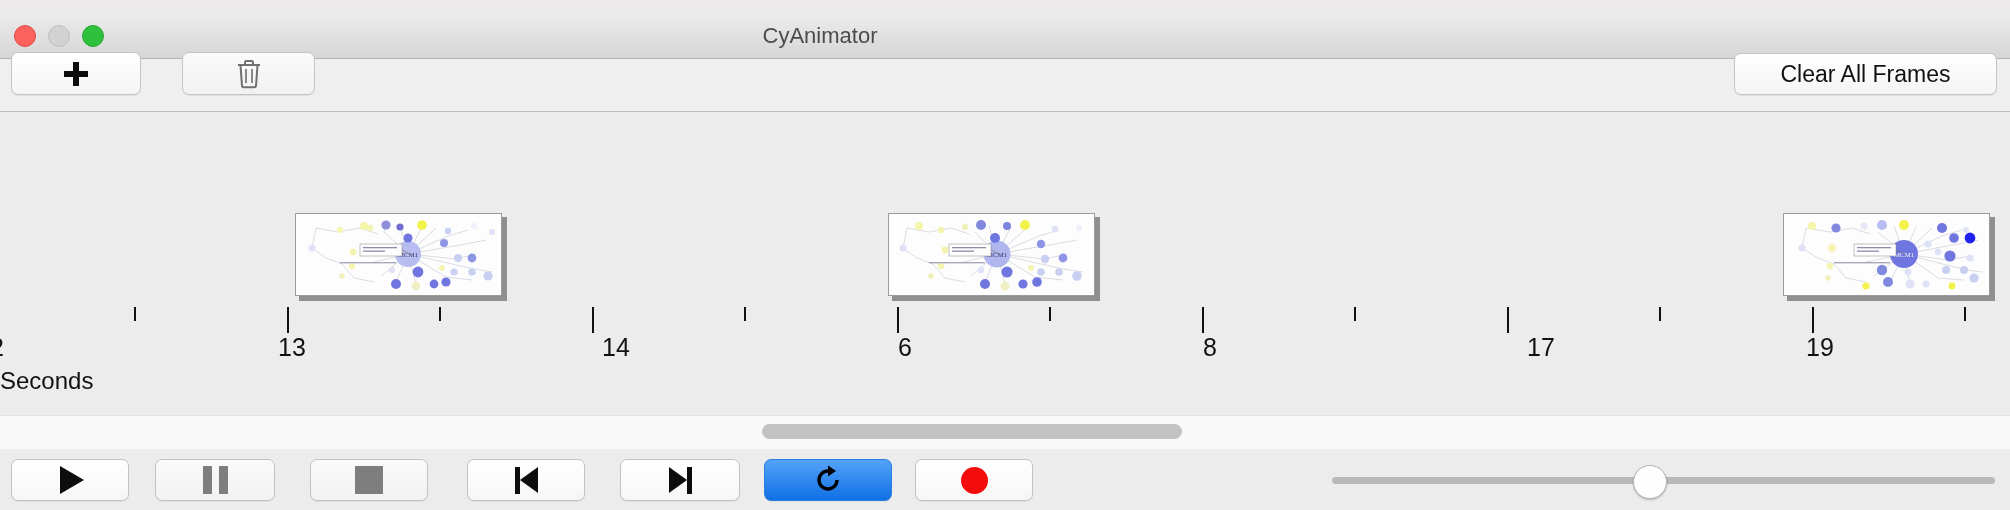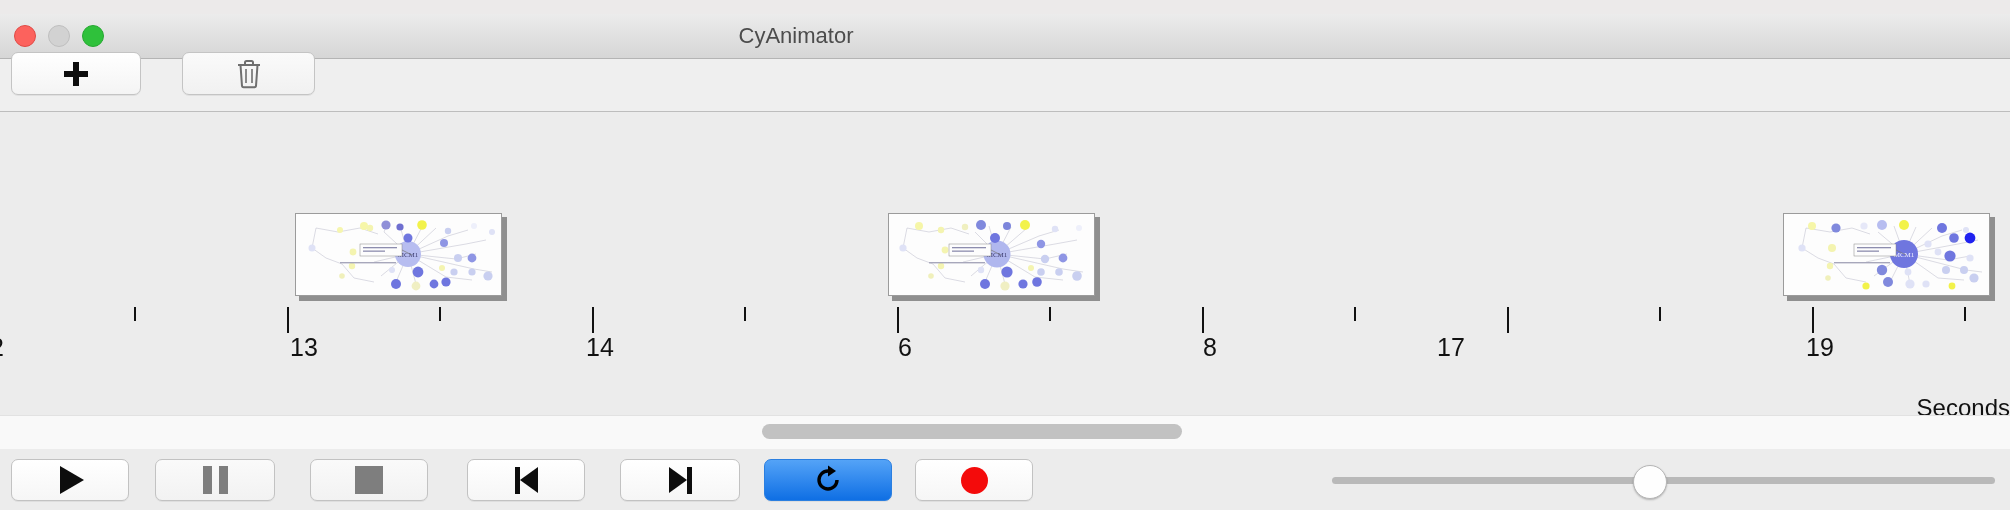--- a/index.html
+++ b/index.html
@@ -26,21 +26,21 @@
   
   .titlebar{position:absolute;left:0;top:14px;width:2010px;height:44px;
     background:linear-gradient(#ececec,#d6d6d6);
     border-bottom:1px solid #b4b4b4;}
   .traffic{position:absolute;top:14px;display:flex;gap:12px;left:14px;height:44px;align-items:center;}
   .dot{width:20px;height:20px;border-radius:50%;display:block;}
   .dot.red{background:#fc625d;border:1px solid #e04a45;}
   .dot.yellow{background:#d2d2d2;border:1px solid #bfbfbf;}
   .dot.green{background:#2fc13b;border:1px solid #27a832;}
   .title-text{position:absolute;left:0;top:14px;width:1592px;height:44px;
-    line-height:44px;text-align:center;font-size:22px;color:#4c4c4c;}
+    line-height:44px;text-align:center;font-size:22px;color:#4c4c4c;padding-left:24px;}
 
   
   .toolbar{position:absolute;left:0;top:59px;width:2010px;height:52px;background:#efefef;
     border-bottom:1px solid #bdbdbd;}
   .btn{position:absolute;box-sizing:border-box;border:1px solid #c4c4c4;border-radius:7px;
     background:linear-gradient(#ffffff,#f4f4f4);display:flex;align-items:center;justify-content:center;
     box-shadow:0 1px 0 rgba(0,0,0,.06);}
   .btn.flat{background:linear-gradient(#fafafa,#f1f1f1);}
   .btn-add{left:11px;top:52px;width:130px;height:43px;}
   .btn-del{left:182px;top:52px;width:133px;height:43px;}
@@ -53,22 +53,22 @@
 
   
   .track{position:absolute;left:0;top:112px;width:2010px;height:195px;background:#ececec;
     border-bottom:2px solid #111;}
   .ruler{position:absolute;left:0;top:307px;width:2010px;height:108px;background:#ececec;}
   .tick{position:absolute;top:0;width:2px;background:#111;}
   .tick.major{height:26px;}
   .tick.minor{height:14px;}
   .tick-label{position:absolute;top:26px;font-size:25px;color:#111;transform:translateX(-50%);
     white-space:nowrap;}
-  .axis-title{position:absolute;left:0;top:367px;width:2010px;text-align:right;
-    font-size:24px;color:#111;margin-top:27px;}
+  .axis-title{position:absolute;left:0;top:367px;width:2010px;text-align:left;
+    font-size:24px;color:#111;}
 
   
   .frame{position:absolute;top:213px;width:212px;height:88px;}
   .frame .shadow{position:absolute;left:4px;top:4px;width:208px;height:84px;background:#8f8f8f;}
   .frame .sheet{position:absolute;left:0;top:0;width:205px;height:81px;background:#fdfdfd;
     border:1px solid #9b9b9b;overflow:hidden;}
   .frame svg{display:block;width:205px;height:81px;}
 
   
   .scrollzone{position:absolute;left:0;top:415px;width:2010px;height:33px;
@@ -130,20 +130,21 @@
     <span class="plus"></span>
   </div>
   <div class="btn btn-del flat">
     <svg width="26" height="30" viewBox="0 0 26 30">
       <path d="M2 6 H24" stroke="#6f6f6f" stroke-width="2" fill="none"></path>
       <path d="M9 6 V3.5 A1.5 1.5 0 0 1 10.5 2 H15.5 A1.5 1.5 0 0 1 17 3.5 V6" stroke="#6f6f6f" stroke-width="2" fill="none"></path>
       <path d="M4.5 6 L6 27 A1.6 1.6 0 0 0 7.6 28.3 H18.4 A1.6 1.6 0 0 0 20 27 L21.5 6" stroke="#6f6f6f" stroke-width="2" fill="none"></path>
       <path d="M10 10 V24 M16 10 V24" stroke="#6f6f6f" stroke-width="1.6" fill="none"></path>
     </svg>
   </div>
+  <div class="btn btn-clear">Clear All Frames</div>
 
   <div class="track"></div>
 
   <div class="frame" style="left:295px">
     <div class="shadow"></div>
     <div class="sheet">
       <svg viewBox="0 0 205 81">
         <g stroke="#b9b9c8" stroke-width="0.5" fill="none">
           <path d="M112 40 L152 22 M112 40 L170 30 M112 40 L160 45 M112 40 L178 55 M112 40 L150 63
                    M112 40 L120 70 M112 40 L100 68 M112 40 L85 62 M112 40 L78 48 M112 40 L72 32
@@ -311,25 +312,25 @@
     <div class="tick major" style="left:897px"></div>
     <div class="tick minor" style="left:1049px"></div>
     <div class="tick major" style="left:1202px"></div>
     <div class="tick minor" style="left:1354px"></div>
     <div class="tick major" style="left:1507px"></div>
     <div class="tick minor" style="left:1659px"></div>
     <div class="tick major" style="left:1812px"></div>
     <div class="tick minor" style="left:1964px"></div>
 
     <div class="tick-label" style="left:-10px">12</div>
-    <div class="tick-label" style="left:304px">13</div>
-    <div class="tick-label" style="left:600px">14</div>
+    <div class="tick-label" style="left:292px">13</div>
+    <div class="tick-label" style="left:616px">14</div>
     <div class="tick-label" style="left:905px">6</div>
     <div class="tick-label" style="left:1210px">8</div>
-    <div class="tick-label" style="left:1451px">17</div>
+    <div class="tick-label" style="left:1541px">17</div>
     <div class="tick-label" style="left:1820px">19</div>
   </div>
   <div class="axis-title">Seconds</div>
 
   <div class="scrollzone"></div>
   <div class="scrollthumb"></div>
 
   <div class="controls"></div>
 
   <div class="cbtn c-play">

